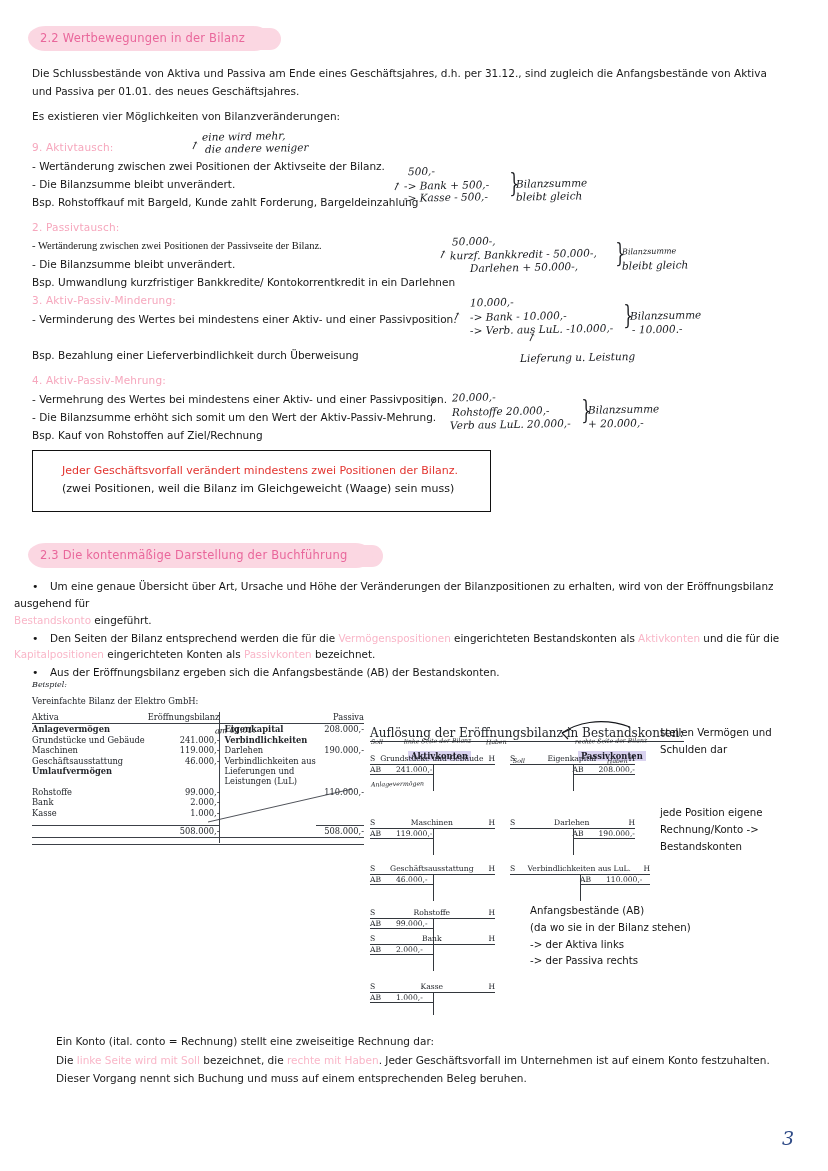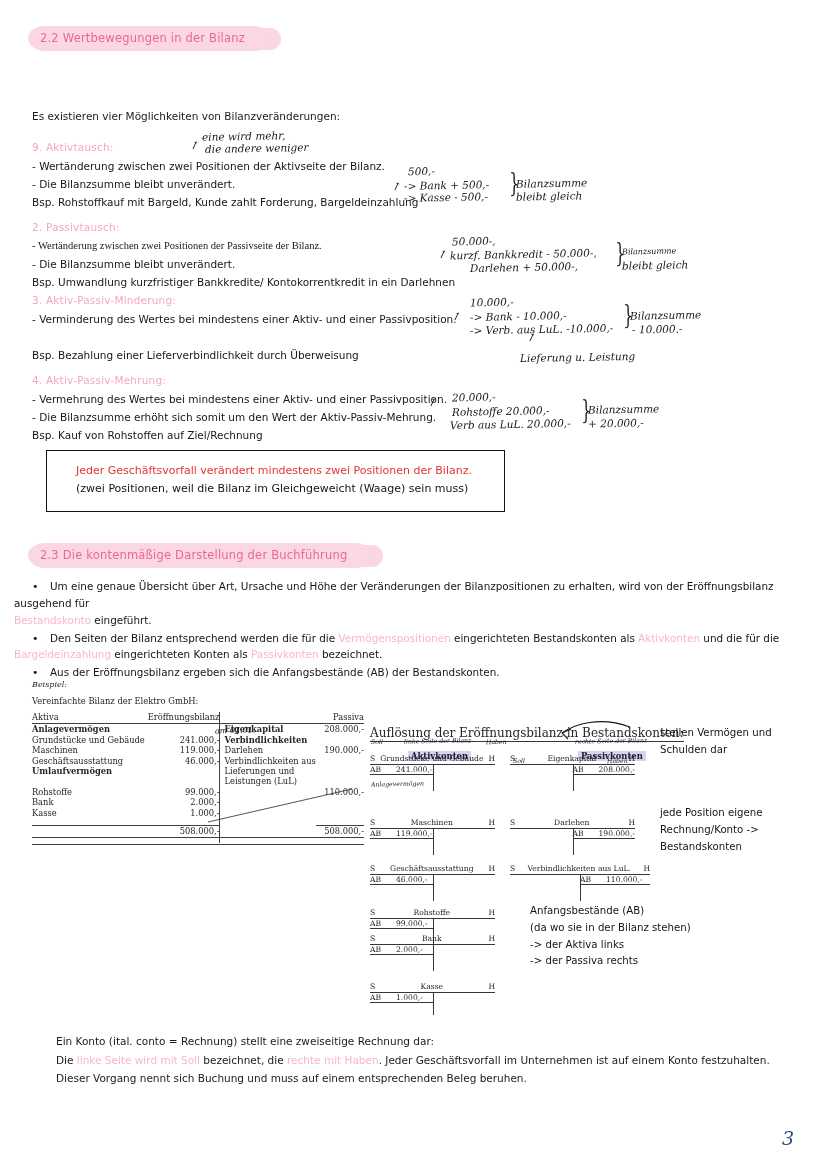--- a/index.html
+++ b/index.html
@@ -117,20 +117,24 @@
   }
   svg.ov{position:absolute;left:0;top:0;width:828px;height:1171px;pointer-events:none;}
 </style>
 </head>
 <body>
 
 <div class="page">
 
   <div class="hl" style="left:28px;top:26px;">2.2 Wertbewegungen in der Bilanz</div>
 
+  <div class="para" style="left:32px;top:64px;width:760px;">
+    <div>Die Schlussbestände von Aktiva und Passiva am Ende eines Geschäftsjahres, d.h. per 31.12., sind zugleich die Anfangsbestände von Aktiva</div>
+    <div>und Passiva per 01.01. des neues Geschäftsjahres.</div>
+  </div>
   <div class="para" style="left:32px;top:107px;">Es existieren vier Möglichkeiten von Bilanzveränderungen:</div>
 
   <div class="sec-title" style="left:32px;top:141px;">9. Aktivtausch:</div>
   <div class="sec-line" style="left:32px;top:157px;">- Wertänderung zwischen zwei Positionen der Aktivseite der Bilanz.</div>
   <div class="sec-line" style="left:32px;top:175px;">- Die Bilanzsumme bleibt unverändert.</div>
   <div class="sec-line" style="left:32px;top:193px;">Bsp. Rohstoffkauf mit Bargeld, Kunde zahlt Forderung, Bargeldeinzahlung</div>
 
   <div class="arrow-hand" style="left:190px;top:139px;">↗</div>
   <div class="hand" style="left:202px;top:129px;">eine wird mehr,</div>
   <div class="hand" style="left:205px;top:141px;">die andere weniger</div>
@@ -176,37 +180,37 @@
   <div class="sec-line" style="left:32px;top:426px;">Bsp. Kauf von Rohstoffen auf Ziel/Rechnung</div>
 
   <div class="arrow-hand" style="left:428px;top:396px;">↗</div>
   <div class="hand" style="left:452px;top:390px;">20.000,-</div>
   <div class="hand" style="left:452px;top:404px;">Rohstoffe   20.000,-</div>
   <div class="hand" style="left:450px;top:417px;">Verb aus LuL.  20.000,-</div>
   <div class="brace" style="left:578px;top:397px;">}</div>
   <div class="hand" style="left:588px;top:402px;">Bilanzsumme</div>
   <div class="hand" style="left:588px;top:416px;">+ 20.000,-</div>
 
-  <div class="redbox" style="left:46px;top:450px;width:414px;padding-left:29px;">
+  <div class="redbox" style="left:32px;top:450px;width:414px;padding-left:29px;">
     <div class="l1">Jeder Geschäftsvorfall verändert mindestens zwei Positionen der Bilanz.</div>
     <div class="l2">(zwei Positionen, weil die Bilanz im Gleichgeweicht (Waage) sein muss)</div>
   </div>
 
   <div class="hl" style="left:28px;top:543px;">2.3 Die kontenmäßige Darstellung der Buchführung</div>
 
   <div class="bullets" style="left:14px;top:578px;width:800px;">
     <div class="bul">
       <span class="dot">•</span>
       <p>Um eine genaue Übersicht über Art, Ursache und Höhe der Veränderungen der Bilanzpositionen zu erhalten, wird von der Eröffnungsbilanz ausgehend für</p>
       <p class="cont"><span class="pk">Bestandskonto</span><span> eingeführt.</span></p>
     </div>
     <div class="bul">
       <span class="dot">•</span>
       <p><span>Den Seiten der Bilanz entsprechend werden die für die </span><span class="pk">Vermögenspositionen</span><span> eingerichteten Bestandskonten als </span><span class="pk">Aktivkonten</span><span> und die für die</span></p>
-      <p class="cont"><span class="pk">Bargeldeinzahlung</span><span> eingerichteten Konten als </span><span class="pk">Passivkonten</span><span> bezeichnet.</span></p>
+      <p class="cont"><span class="pk">Kapitalpositionen</span><span> eingerichteten Konten als </span><span class="pk">Passivkonten</span><span> bezeichnet.</span></p>
     </div>
     <div class="bul">
       <span class="dot">•</span>
       <p>Aus der Eröffnungsbilanz ergeben sich die Anfangsbestände (AB) der Bestandskonten.</p>
     </div>
   </div>
 
   <div class="bs" style="left:32px;top:680px;width:336px;">
     <div class="beispiel">Beispiel:</div>
     <div class="vb">Vereinfachte Bilanz der Elektro GmbH:</div>

